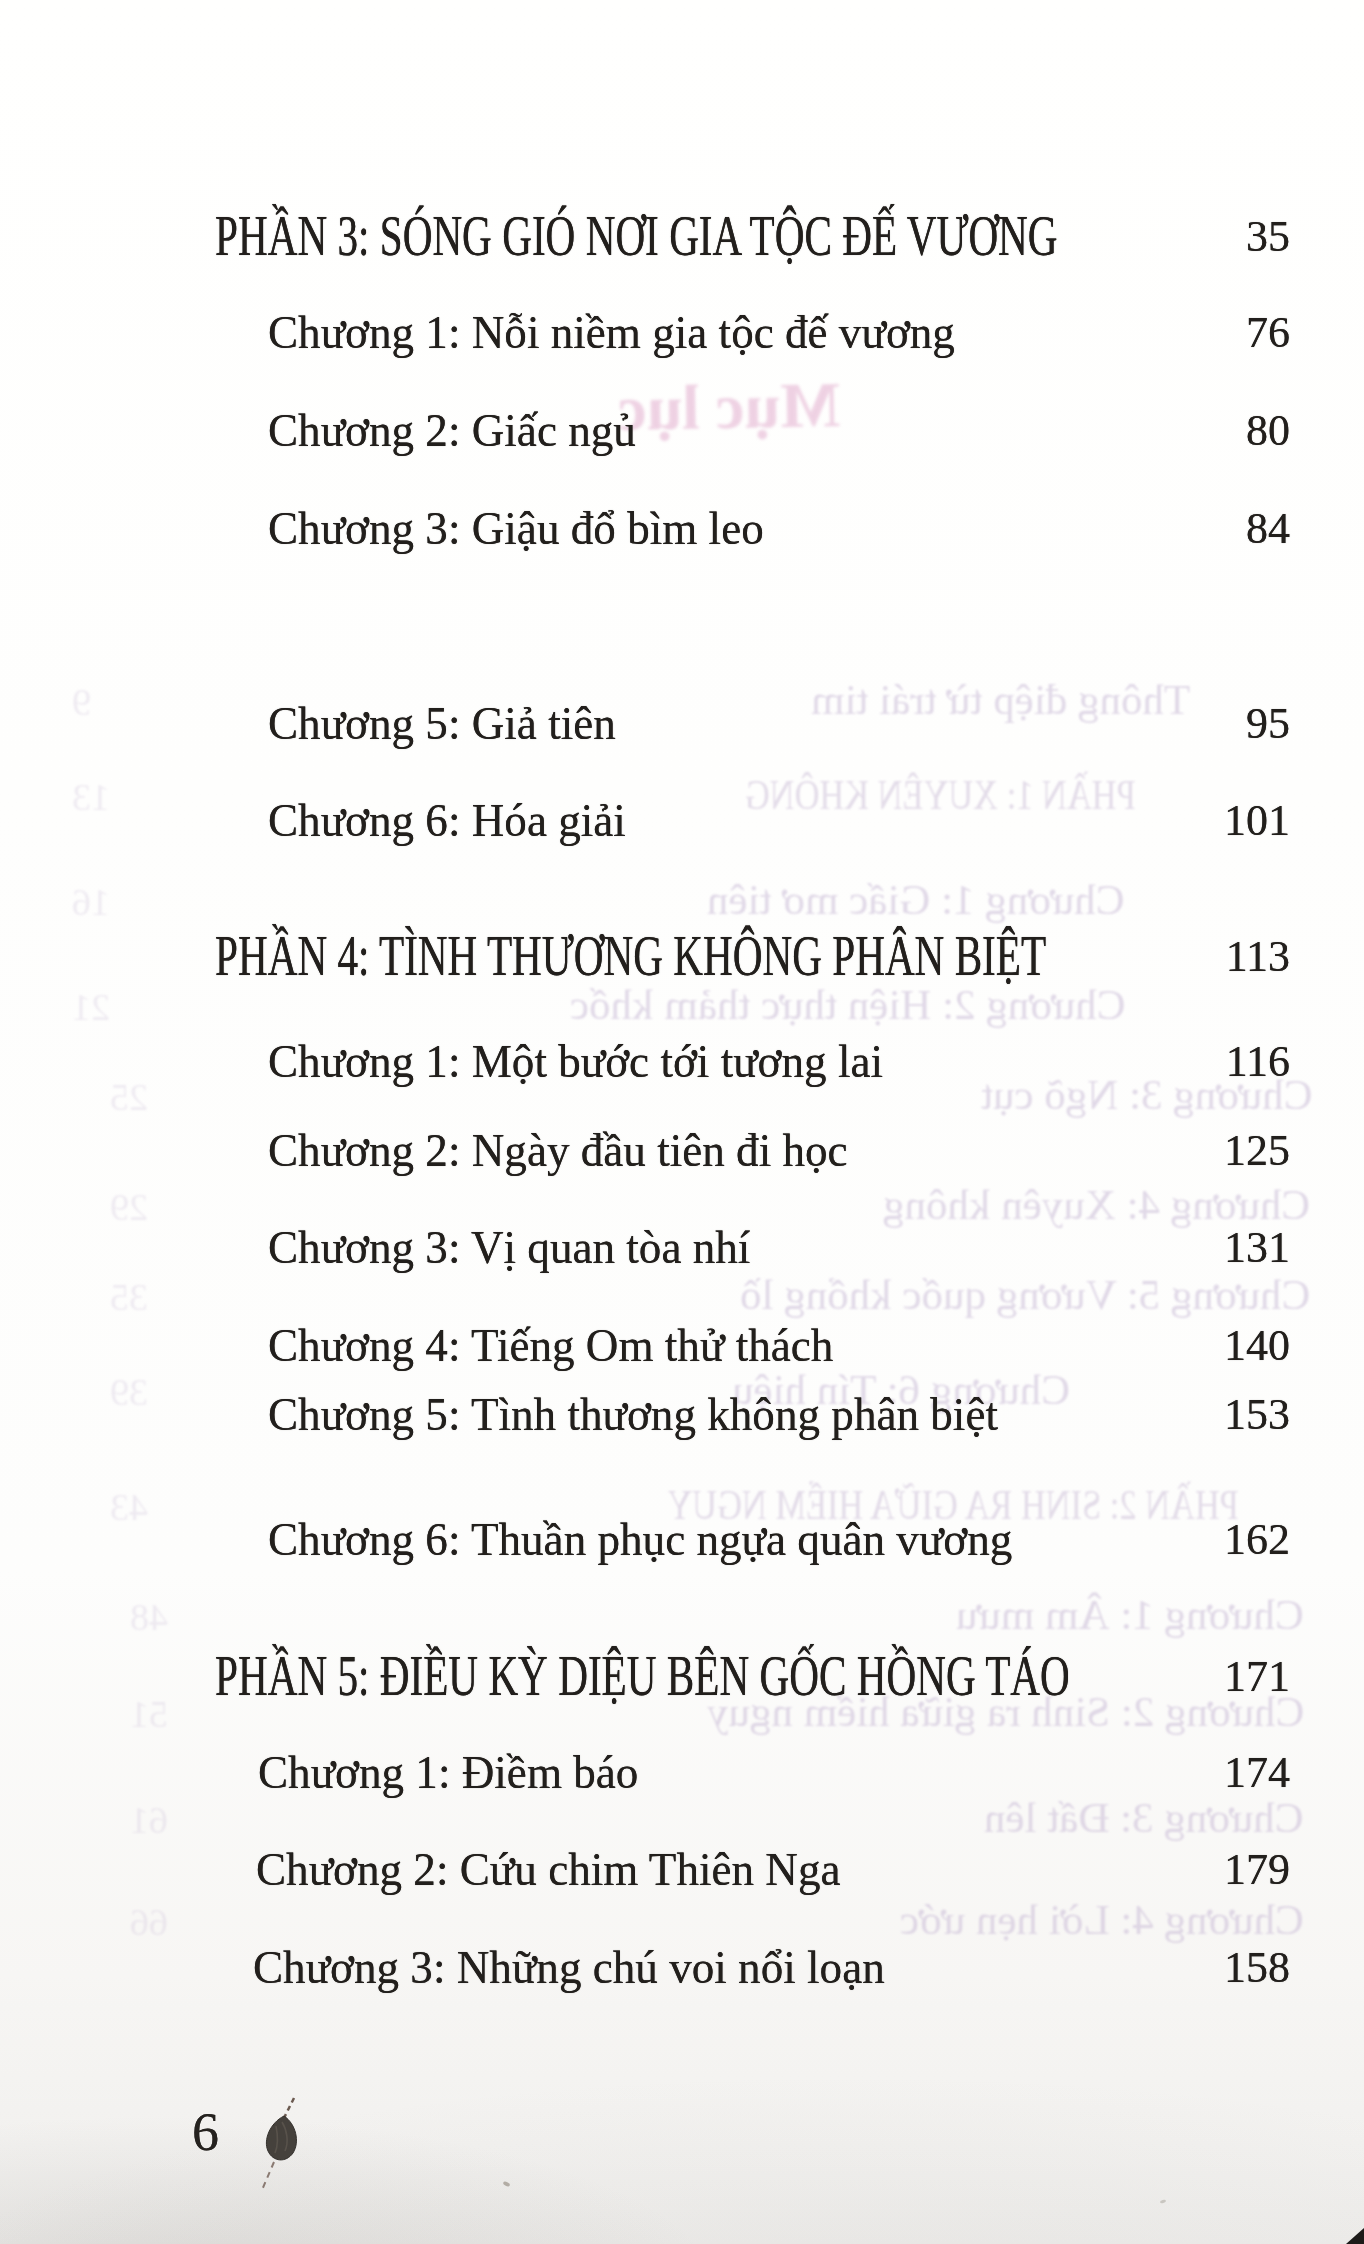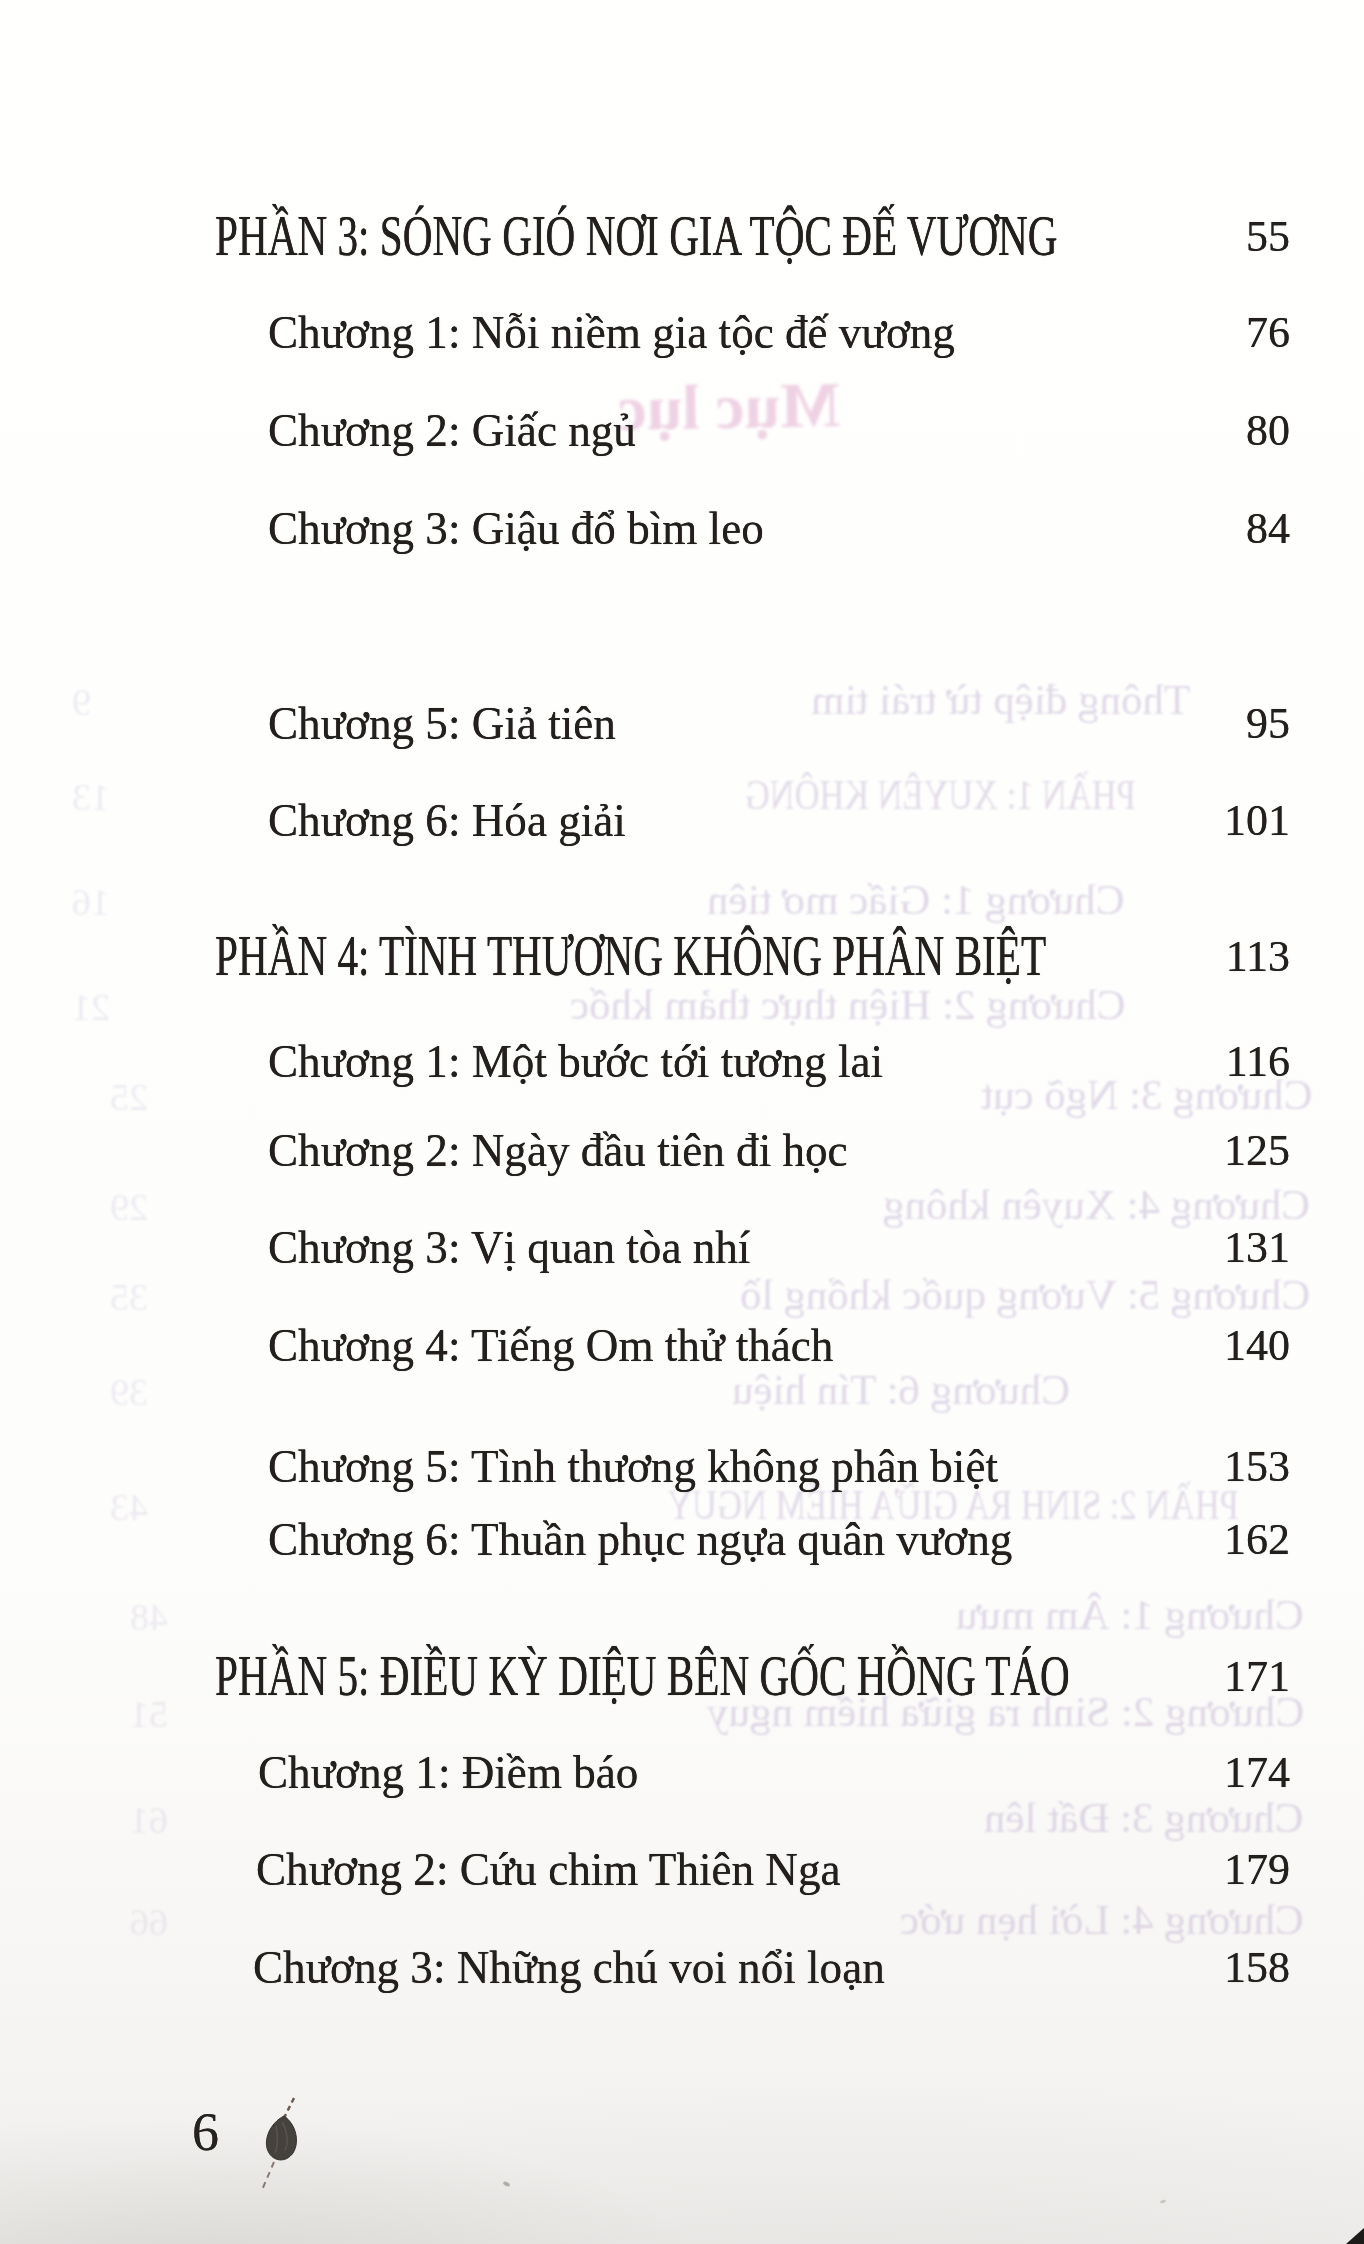--- a/index.html
+++ b/index.html
@@ -93,21 +93,21 @@
   <div class="bleed-num" style="left:110px;top:1275px">35</div>
   <div class="bleed-num" style="left:110px;top:1370px">39</div>
   <div class="bleed-num" style="left:110px;top:1485px">43</div>
   <div class="bleed-num" style="left:130px;top:1595px">48</div>
   <div class="bleed-num" style="left:130px;top:1692px">51</div>
   <div class="bleed-num" style="left:130px;top:1798px">61</div>
   <div class="bleed-num" style="left:130px;top:1900px">66</div>
 
   <div class="row part" style="top:200px">
     <span class="label">PHẦN 3: SÓNG GIÓ NƠI GIA TỘC ĐẾ VƯƠNG</span>
-    <span class="page-num">55</span>
+    <span class="page-num">35</span>
   </div>
   <div class="row chapter" style="top:300px">
     <span class="label">Chương 1: Nỗi niềm gia tộc đế vương</span>
     <span class="page-num">76</span>
   </div>
   <div class="row chapter" style="top:398px">
     <span class="label">Chương 2: Giấc ngủ</span>
     <span class="page-num">80</span>
   </div>
   <div class="row chapter" style="top:496px">
@@ -135,21 +135,21 @@
     <span class="page-num">125</span>
   </div>
   <div class="row chapter" style="top:1215px">
     <span class="label">Chương 3: Vị quan tòa nhí</span>
     <span class="page-num">131</span>
   </div>
   <div class="row chapter" style="top:1313px">
     <span class="label">Chương 4: Tiếng Om thử thách</span>
     <span class="page-num">140</span>
   </div>
-  <div class="row chapter" style="top:1434px">
+  <div class="row chapter" style="top:1382px">
     <span class="label">Chương 5: Tình thương không phân biệt</span>
     <span class="page-num">153</span>
   </div>
   <div class="row chapter" style="top:1507px">
     <span class="label">Chương 6: Thuần phục ngựa quân vương</span>
     <span class="page-num">162</span>
   </div>
   <div class="row part" style="top:1640px">
     <span class="label">PHẦN 5: ĐIỀU KỲ DIỆU BÊN GỐC HỒNG TÁO</span>
     <span class="page-num">171</span>

